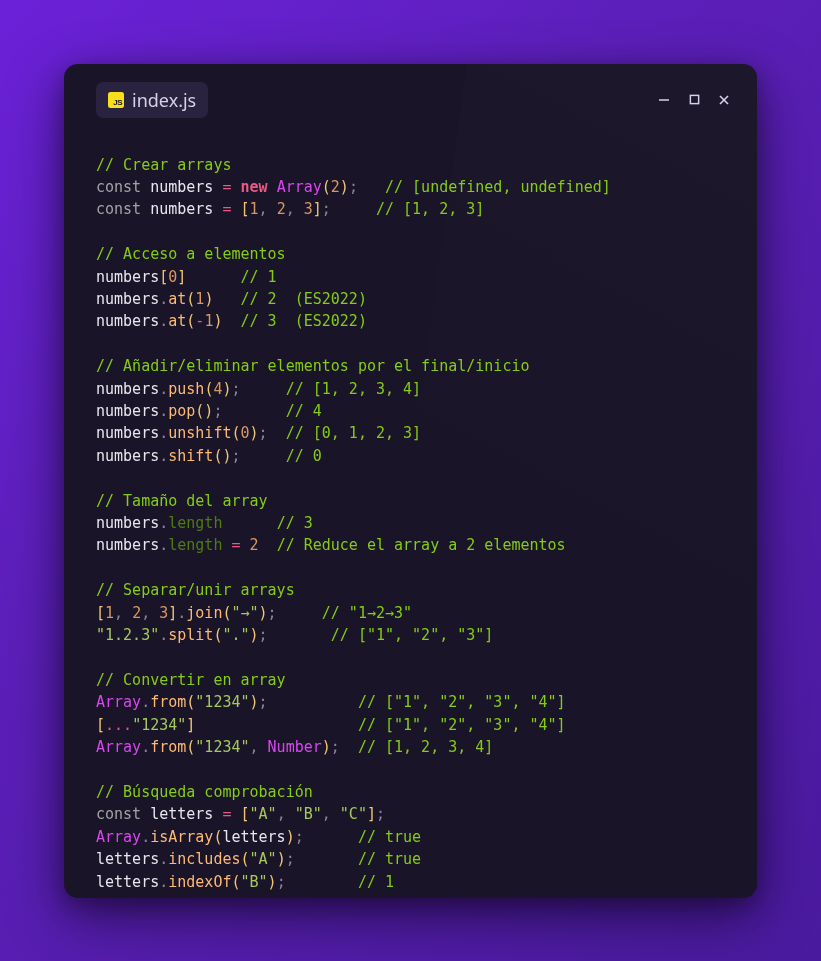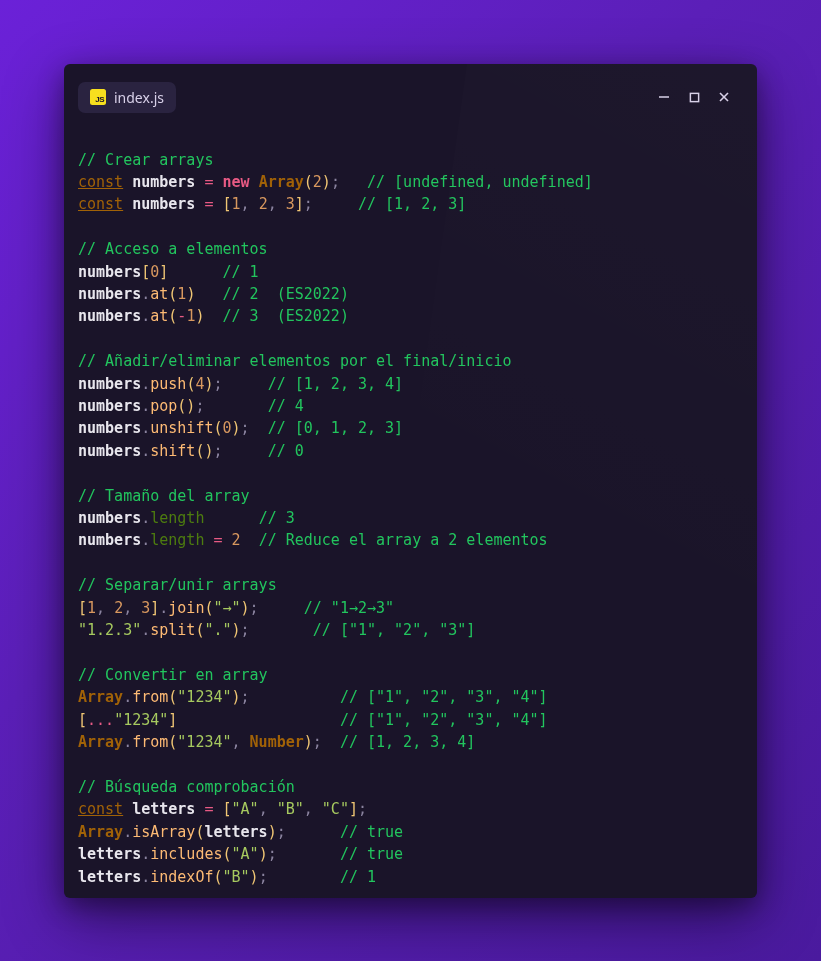--- a/index.html
+++ b/index.html
@@ -10,23 +10,23 @@
     display: flex;
     align-items: center;
     justify-content: center;
     font-family: "SF Mono", "Consolas", "Menlo", monospace;
     overflow: hidden;
   }
   .window {
     width: 693px;
     height: 834px;
     background: #1a1429;
-    border-radius: 6px;
+    border-radius: 14px;
     box-shadow: 0 20px 60px rgba(0,0,0,0.45), 0 8px 24px rgba(0,0,0,0.35);
-    padding: 18px 26px 24px 14px;
+    padding: 18px 26px 24px 32px;
     position: relative;
     overflow: hidden;
   }
   .window::after {
     content: "";
     position: absolute;
     top: -20%;
     right: -20%;
     width: 70%;
     height: 140%;
@@ -58,45 +58,45 @@
     justify-content: flex-end;
     font-size: 8px;
     font-weight: 900;
     color: #1a1429;
     padding: 0 2px 1px 0;
     font-family: sans-serif;
     letter-spacing: -0.5px;
   }
   .tab-name {
     color: #d8d0e8;
-    font-size: 14px;
+    font-size: 18px;
     font-family: system-ui, -apple-system, sans-serif;
   }
   .window-controls {
     display: flex;
     gap: 16px;
     align-items: center;
     color: #d8d0e8;
     font-family: system-ui, sans-serif;
   }
   .wc { cursor: pointer; display: inline-flex; align-items: center; justify-content: center; width: 14px; height: 14px; }
   .wc svg { display: block; }
   .code {
     font-size: 15px;
     line-height: 22.4px;
     white-space: pre;
     color: #c9c3d9;
   }
-  .c-comment { color: #22c55e; }
-  .c-keyword { color: #a16207; text-decoration: underline; }
-  .c-var     { color: #e8e6ed; font-weight: 700;}
+  .c-comment { color: #84cc16; }
+  .c-keyword { color: #a3a3a3; }
+  .c-var     { color: #e8e6ed; font-weight: 400;}
   .c-punct   { color: #8b84a0; }
   .c-op      { color: #e85a84; }
   .c-new     { color: #e85a84; font-weight: bold; }
-  .c-class   { color: #a16207; font-weight: bold; }
+  .c-class   { color: #d946ef; }
   .c-func    { color: #fdba74; }
   .c-num     { color: #d8985f; }
   .c-str     { color: #a6c95f; }
   .c-prop    { color: #4d7c0f; }
   .c-bracket { color: #f0c674; }
   .c-any     { color: #c9c3d9; }
 </style>
 </head>
 <body>
 

